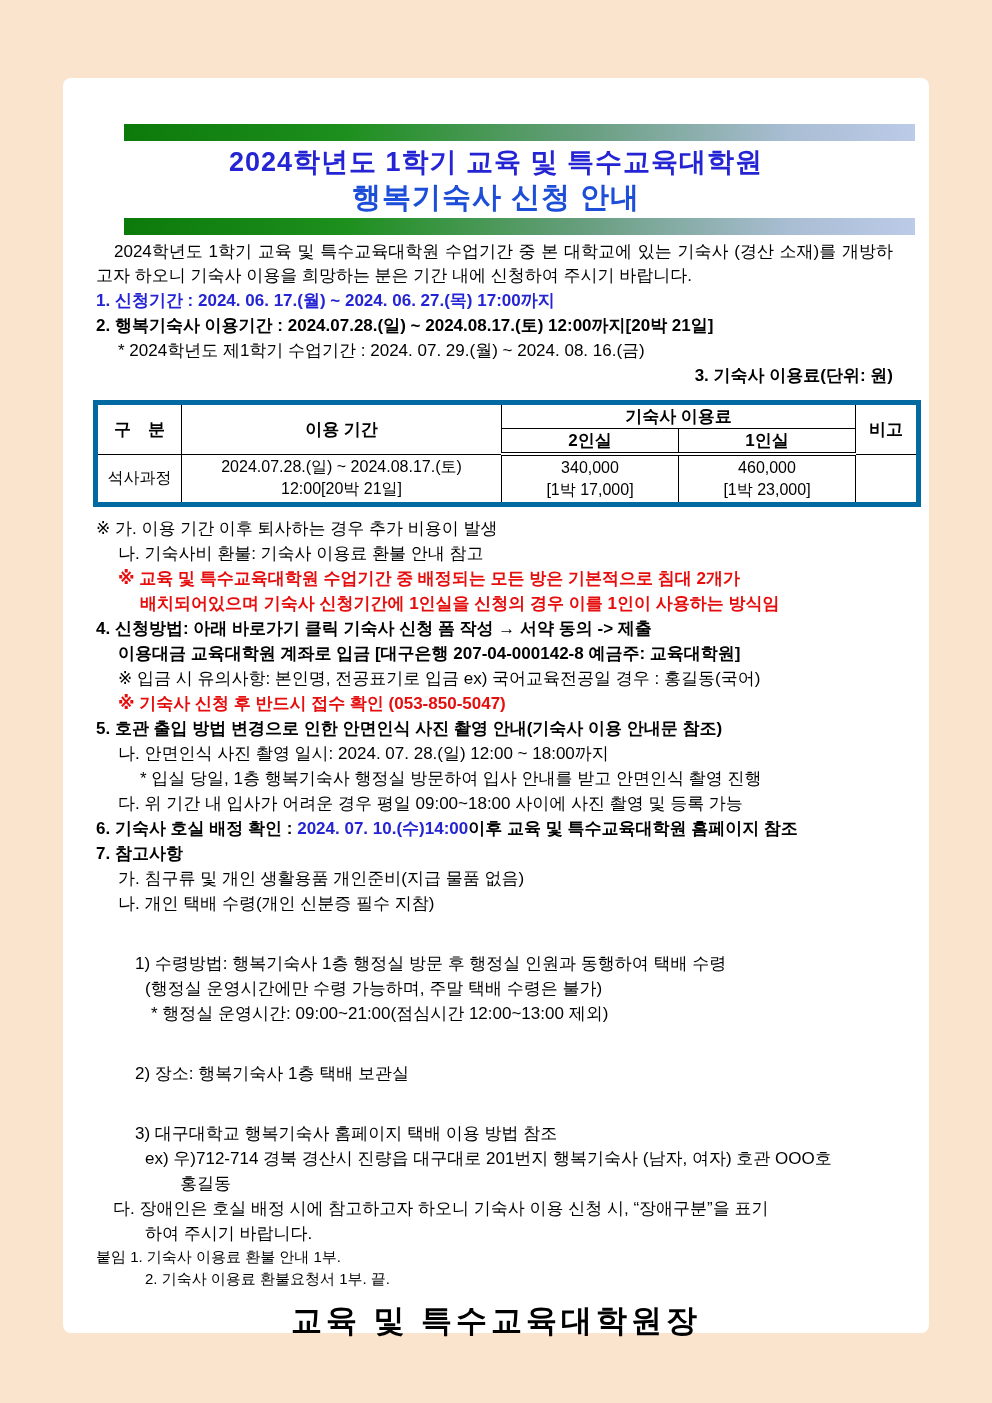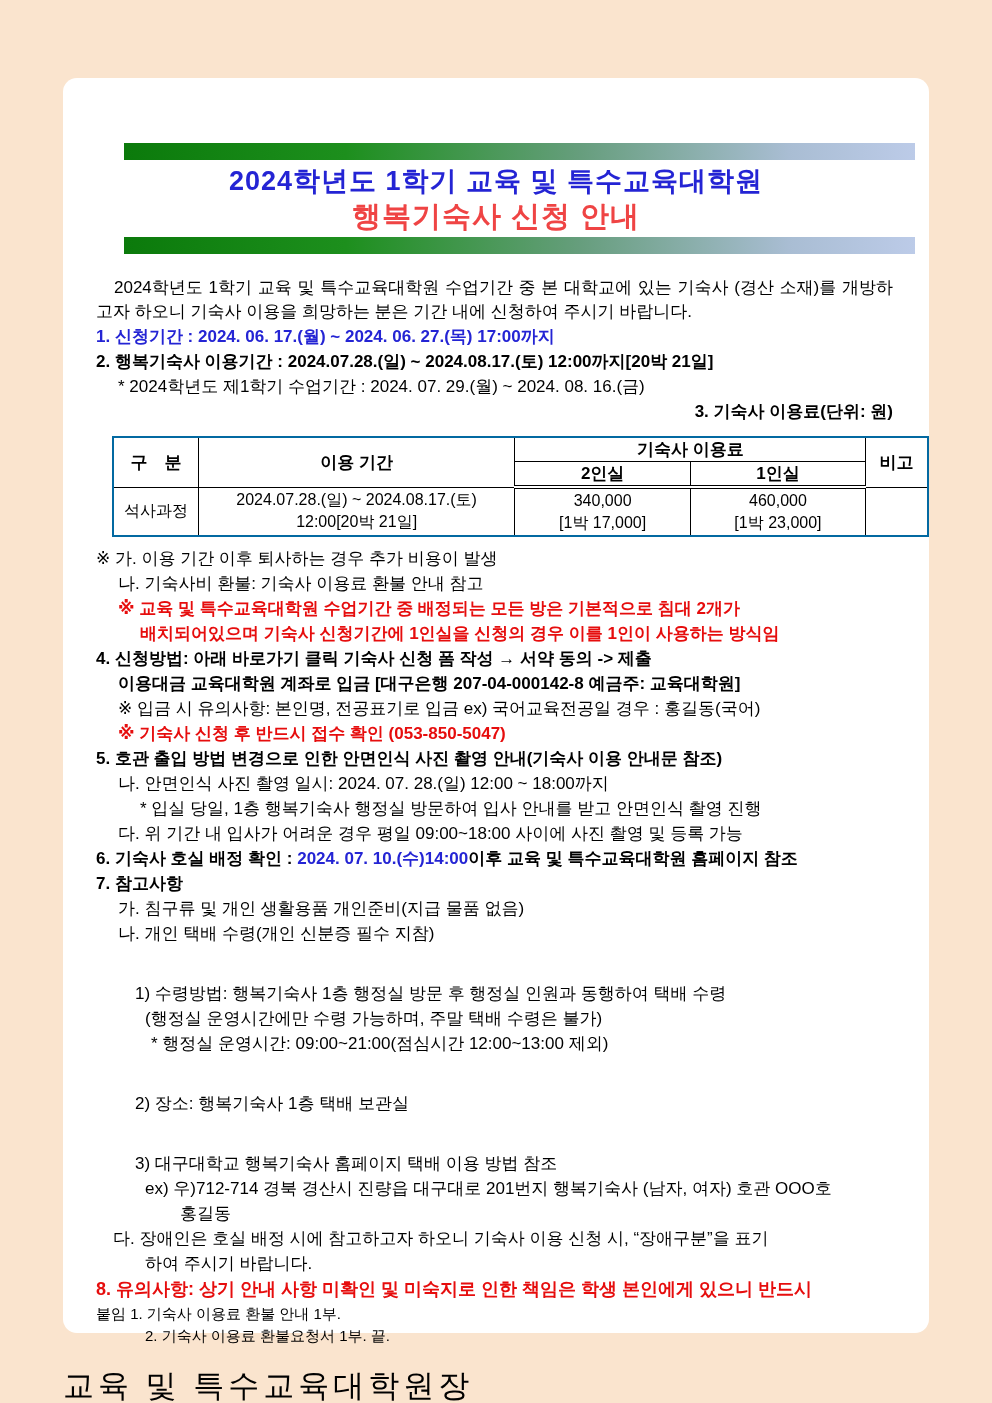--- a/index.html
+++ b/index.html
@@ -7,50 +7,50 @@
     width: 992px; height: 1403px;
     background: var(--page_bg, #FAE4CE);
     font-family: "Liberation Sans", "DejaVu Sans", sans-serif;
     overflow: hidden;
   }
   .panel {
     position: absolute;
     left: 63px; top: 78px;
     width: 866px; height: 1255px;
     background: var(--panel_bg, #FFFFFF);
-    border-radius: 14px;
+    border-radius: 8px;
     box-sizing: border-box;
-    padding-top: 65px;
+    padding-top: 46px;
   }
   .gradient-bar {
     margin-left: 61px;
     width: 791px; height: 17px;
     background: linear-gradient(90deg,
       var(--bar_green_dark, #0B7A0B) 0%,
       #1d8f1d 28%,
       #679e7e 58%,
       #a9bdd3 84%,
       var(--bar_blue_light, #BCCBE8) 100%);
   }
   .title1 {
     margin-top: 5px;
     text-align: center;
     color: var(--accent_blue, #2424D4);
     font-size: 27px; font-weight: bold;
     line-height: 33px; letter-spacing: 1px;
   }
   .title2 {
     text-align: center;
-    color: #ef4444;
+    color: #1d4ed8;
     font-size: 29px; font-weight: bold;
     line-height: 36px; letter-spacing: 1px;
   }
   .bar-bottom { margin-top: 3px; }
   .intro {
-    margin: 22px 36px 0 33px;
+    margin: 5px 36px 0 33px;
     font-size: 17px; line-height: 24px;
     text-align: justify;
     text-indent: 18px;
     color: #000;
   }
   .line {
     font-size: 17px; line-height: 25px;
     color: #000; white-space: nowrap;
   }
   .bold  { font-weight: bold; }
@@ -65,22 +65,22 @@
   .pl-82 { padding-left: 82px; }
   .pl-88 { padding-left: 88px; }
   .pl-117 { padding-left: 117px; }
   .mt-16 { margin-top: 0; }
   .fee-head-row {
     display: flex; justify-content: flex-end;
     padding-right: 36px;
   }
   table.fee-table {
     border-collapse: collapse;
-    margin: 12px 0 9px 49px;
-    border: 2px solid #0369a1;
+    margin: 12px 0 9px 30px;
+    border: 5px solid #0369a1;
     table-layout: fixed;
   }
   table.fee-table th, table.fee-table td {
     border: 1px solid #000;
     text-align: center; vertical-align: middle;
     font-size: 17px;
     padding: 0;
   }
   table.fee-table thead tr:last-child th { border-bottom: 4px double #000; }
   table.fee-table th { font-weight: bold; height: 23px; }
@@ -94,22 +94,23 @@
     font-size: 18px; line-height: 27px;
     font-weight: bold;
     color: var(--accent_red, #E60D0D);
     white-space: nowrap;
   }
   .attach {
     font-size: 15px; line-height: 22px;
     color: #000; white-space: nowrap;
   }
   .signature {
-    margin-top: 18px;
-    font-size: 31px; font-weight: normal;
+    margin-top: 10px;
+    text-align: center;
+    font-size: 31px; font-weight: bold;
     letter-spacing: 4px;
     color: #000;
   }
 </style>
 </head>
 <body>
 
 <div class="panel">
 
   <div class="gradient-bar"></div>
@@ -192,20 +193,19 @@
   <div class="line pl-72">1) 수령방법: 행복기숙사 1층 행정실 방문 후 행정실 인원과 동행하여 택배 수령</div>
   <div class="line pl-82">(행정실 운영시간에만 수령 가능하며, 주말 택배 수령은 불가)</div>
   <div class="line pl-88">* 행정실 운영시간: 09:00~21:00(점심시간 12:00~13:00 제외)</div>
   <div class="line pl-72">2) 장소: 행복기숙사 1층 택배 보관실</div>
   <div class="line pl-72">3) 대구대학교 행복기숙사 홈페이지 택배 이용 방법 참조</div>
   <div class="line pl-62">ex) 우)712-714 경북 경산시 진량읍 대구대로 201번지 행복기숙사 (남자, 여자) 호관 OOO호</div>
   <div class="line pl-117">홍길동</div>
   <div class="line pl-50">다. 장애인은 호실 배정 시에 참고하고자 하오니 기숙사 이용 신청 시, “장애구분”을 표기</div>
   <div class="line pl-82">하여 주시기 바랍니다.</div>
 
-  <div class="big-red pl-33">8. 유의사항: 상기 안내 사항 미확인 및 미숙지로 인한 책임은 학생 본인에게 있으니 반드시</div>
 
   <div class="attach pl-33">붙임  1. 기숙사 이용료 환불 안내 1부.</div>
   <div class="attach pl-82">2. 기숙사 이용료 환불요청서 1부.   끝.</div>
 
   <div class="signature">교육 및 특수교육대학원장</div>
 
 </div>
 
 </body></html>

